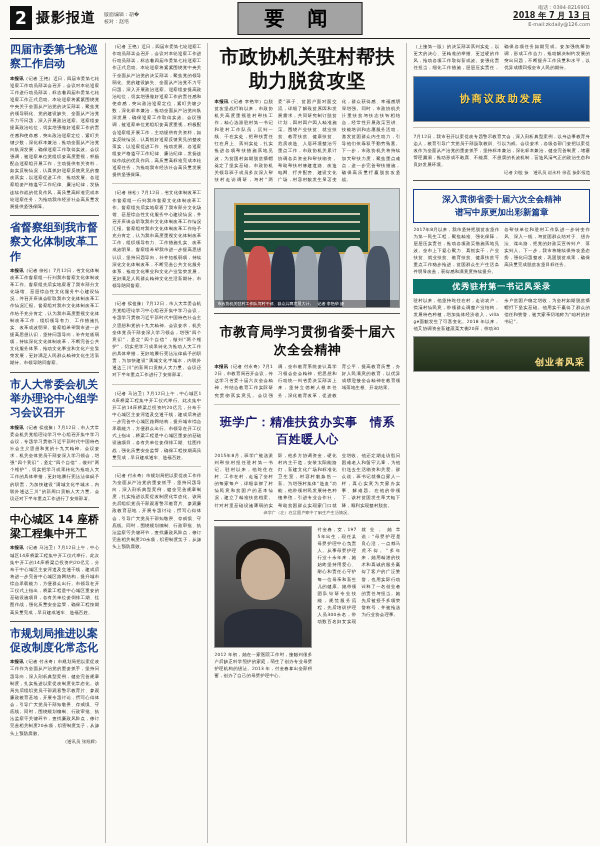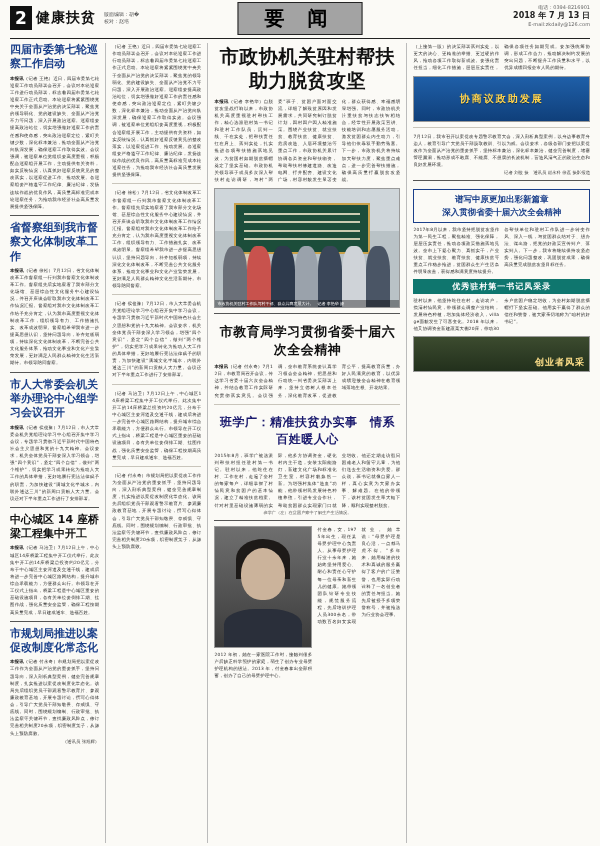--- a/index.html
+++ b/index.html
@@ -38,21 +38,21 @@
   }
   .masthead-center{
     position:absolute;left:50%;transform:translateX(-50%);
     border:1px solid #222;padding:2px 26px;
     font-size:20px;font-weight:bold;letter-spacing:8px;
     background:#a3a3a3;
   }
   .masthead-right{
     position:absolute;right:0;top:4px;text-align:right;
   }
-  .masthead-date{font-size:8px;color:#222;font-weight:bold;}
+  .masthead-date{font-size:8px;color:#222;font-weight:bold;text-decoration:underline;}
   .masthead-contact{font-size:5px;color:#666;}
 
   
   .content{
     display:flex;
     gap:6px;
     margin-top:4px;
     height:800px;
   }
   .col{display:flex;flex-direction:column;}
@@ -172,21 +172,21 @@
   .sig{font-size:4.4px;color:#444;text-align:right;margin-top:2px;}
   .small-cap{font-size:4.2px;color:#555;text-align:center;margin-top:1px;}
 </style>
 </head>
 <body>
 
 <div class="page">
 
   <div class="masthead">
     <div class="page-num">2</div>
-    <div class="paper-name">健康扶贫</div>
+    <div class="paper-name">摄影报道</div>
     <div class="masthead-meta">
       <div>版面编辑：胡�</div>
       <div>校对：赵培</div>
     </div>
     <div class="masthead-center">要 闻</div>
     <div class="masthead-right">
       <div class="masthead-contact">电话：0394-8216901</div>
       <div class="masthead-date">2018 年 7 月 13 日</div>
       <div class="masthead-contact">E-mail:zkdaily@126.com</div>
     </div>
@@ -298,22 +298,22 @@
       <div class="hr"></div>
 
       <div style="display:flex;gap:5px;">
         <div class="txt" style="flex:1;">7月12日，我市召开以案促改专题警示教育大会，深入剖析典型案例，以身边事教育身边人，教育引导广大党员干部汲取教训、引以为戒。会议要求，各级各部门要把以案促改作为全面从严治党的重要抓手，坚持标本兼治，深化标本兼治，健全完善制度，堵塞管理漏洞，推动形成不敢腐、不能腐、不想腐的长效机制，营造风清气正的政治生态和良好发展环境。</div>
       </div>
       <div class="sig">记者 刘俊 摄　通讯员 赵永科 徐磊 摄影报道</div>
 
       <div class="hr-dark"></div>
 
       <div class="bluebox">
+        <div>深入贯彻省委十届六次全会精神</div>
         <div>谱写中原更加出彩新篇章</div>
-        <div>深入贯彻省委十届六次全会精神</div>
       </div>
 
       <div style="display:flex;gap:5px;">
         <div class="txt" style="flex:1;">2017年8月以来，我市坚持把脱贫攻坚作为第一民生工程，聚焦精准、强化保障，层层压实责任，推动各项政策措施落地见效。全市上下凝心聚力、真抓实干，产业扶贫、就业扶贫、教育扶贫、健康扶贫等重点工作稳步推进，贫困群众生产生活条件明显改善，获得感和满意度持续提升。</div>
         <div class="txt" style="flex:1;">各帮扶单位和驻村工作队进一步转变作风、深入一线，与贫困群众结对子、想办法、谋出路，把党的好政策宣传到户、落实到人。下一步，我市将继续保持攻坚态势，强化问题整改，巩固脱贫成果，确保高质量完成脱贫攻坚目标任务。</div>
       </div>
 
       <div class="redbar">优秀驻村第一书记风采录</div>
 
       <div class="txt c2">驻村以来，他坚持吃住在村，走访农户，摸清村情民意，带领群众调整产业结构，发展特色种植，增加集体经济收入，village面貌发生了可喜变化。2018 年以来，他又协调资金新建蔬菜大棚20座，带动30余户贫困户稳定增收，为全村如期脱贫摘帽打下坚实基础。他用实干赢得了群众的信任和赞誉，被大家亲切地称为“咱村的好书记”。</div>

